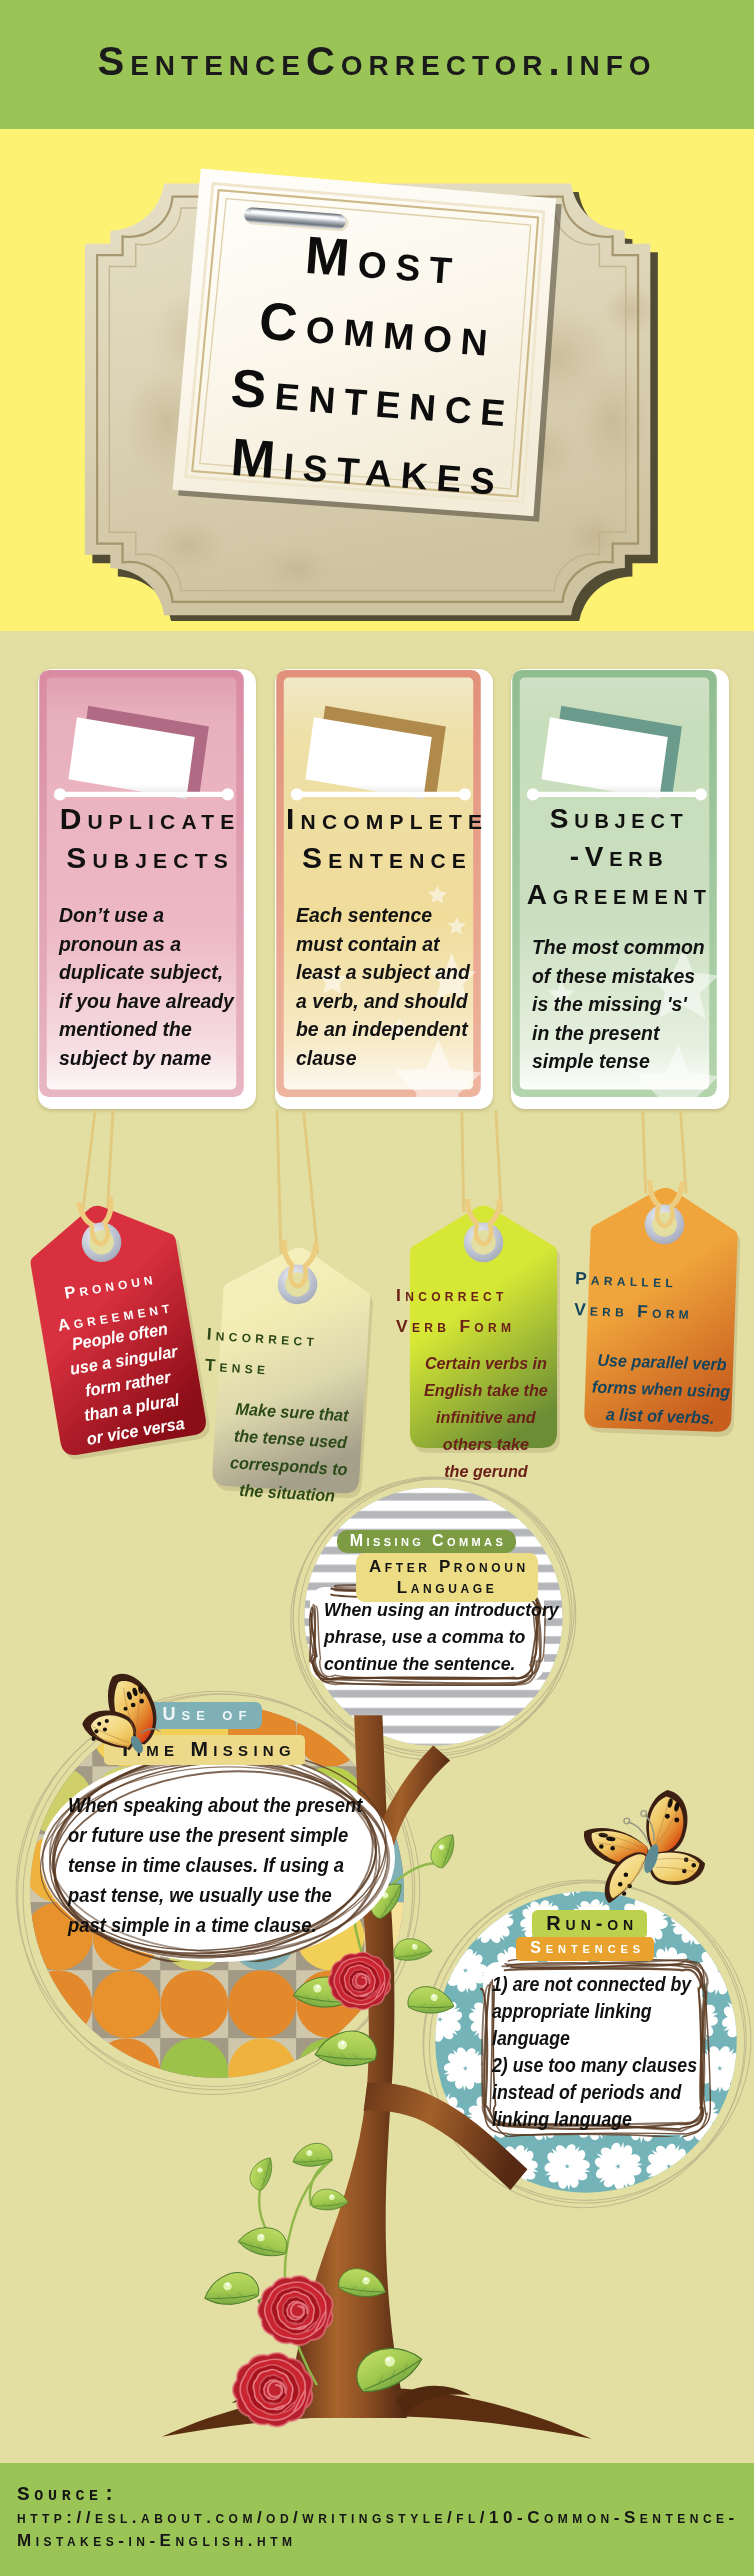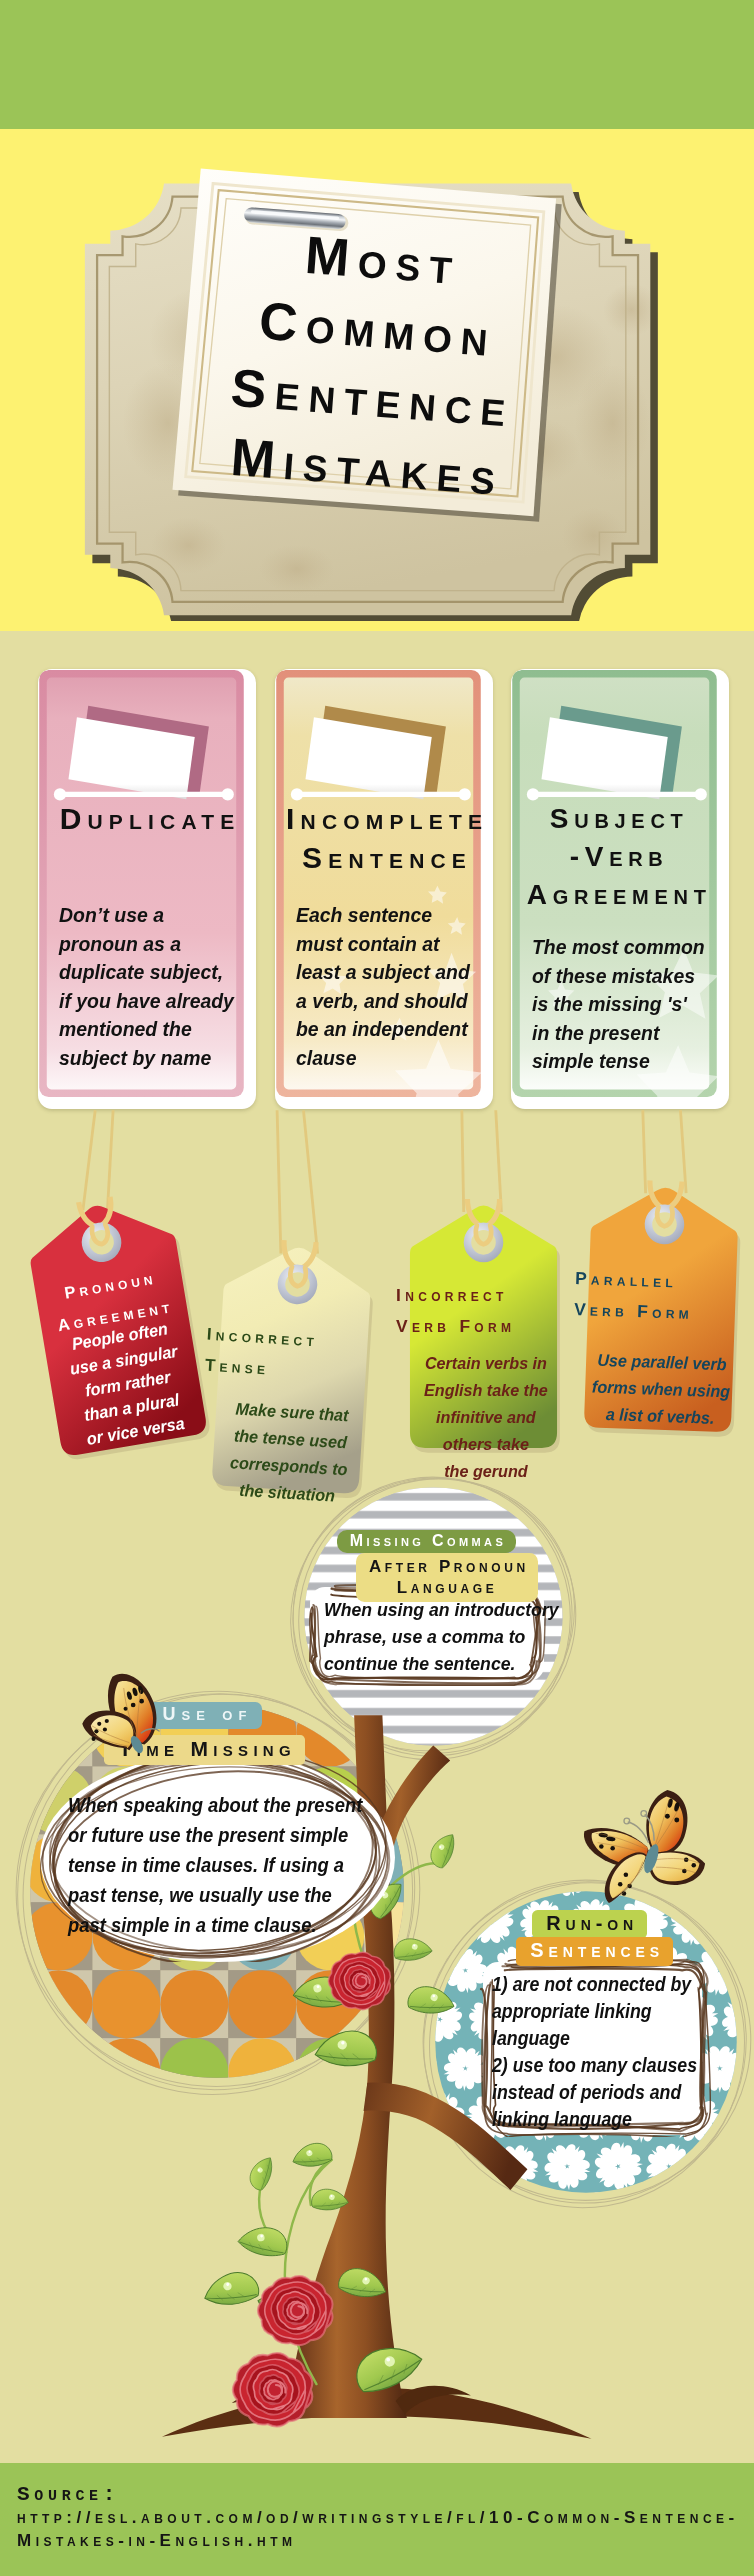--- a/index.html
+++ b/index.html
@@ -79,21 +79,21 @@
   .c2fg{left:0px;top:1628px;width:434px;height:434px;z-index:9;}
   .c3{left:407px;top:1863px;width:358px;height:358px;z-index:5;}
   .c3fg{left:407px;top:1863px;width:358px;height:358px;z-index:9;}
   .lbl{position:absolute;z-index:9;font-family:"Liberation Sans",sans-serif;font-weight:bold;
      font-variant:small-caps;padding:1.9px 11.3px 3.8px;border-radius:4.7px;white-space:nowrap;text-align:center;}
   .lb1a{left:59px;top:69px;font-size:16px;letter-spacing:3.4px;text-indent:3.4px;background:#7d9b43;color:#fff;padding:1.9px 9.4px 2.8px;border-radius:10px;}
   .lb1b{left:78px;top:92px;font-size:17px;letter-spacing:3.6px;text-indent:3.6px;background:#ecdd85;color:#151515;line-height:21px;padding:2.8px 9.4px 4.7px;border-radius:8.5px;}
   .lb2a{left:147px;top:74px;font-size:18px;letter-spacing:6.1px;text-indent:6.1px;background:#7fb0b6;color:#eef6f7;padding:1.9px 9.4px 3.8px;border-radius:6.6px;}
   .lb2b{left:104px;top:107px;font-size:21px;letter-spacing:5.3px;text-indent:5.3px;background:#ecd98a;color:#151515;padding:1.9px 9.4px 3.8px;border-radius:4.7px;}
   .lb3a{left:125px;top:47px;font-size:20px;letter-spacing:4.9px;text-indent:4.9px;background:#bcd24f;color:#151515;padding:1.9px 9.4px 3.8px;border-radius:5.7px;}
-  .lb3b{left:109px;top:74px;font-size:20px;letter-spacing:4.9px;text-indent:4.9px;background:#e8a22d;color:#ffffff;padding:1.9px 9.4px 3.8px;border-radius:4.7px;}
+  .lb3b{left:109px;top:74px;font-size:16px;letter-spacing:4.9px;text-indent:4.9px;background:#e8a22d;color:#ffffff;padding:1.9px 9.4px 3.8px;border-radius:4.7px;}
   .sketchbox{position:absolute;z-index:7;}
   .whitebox{position:absolute;background:#ffffff;border-radius:15px;z-index:2;}
   .wb1{left:7.5px;top:4.7px;width:234px;height:94px;}
   .wb2{left:-15px;top:-11.3px;width:355px;height:209px;border-radius:50%;}
   .wb3{left:3.8px;top:3.8px;width:219px;height:173px;}
   .scribble{position:absolute;left:0;top:0;z-index:3;}
   .scribble.oval{left:-15px;top:-11.3px;}
   .sb1{left:24.5px;top:121px;width:247px;height:104px;}
   .sb2{left:55px;top:136px;width:324px;height:187px;}
   .sb3{left:72px;top:95px;width:234px;height:179px;}
@@ -116,20 +116,21 @@
 </head>
 <body>
 
 <div class="page">
 
   <div class="band-green-top"></div>
   <div class="band-yellow"></div>
   <div class="band-khaki"></div>
   <div class="band-green-bot"></div>
 
+  <div class="site-title">SentenceCorrector.info</div>
 
   <div class="hero">
     <svg width="622" height="481" viewBox="0 0 660 510">
       <defs>
         <linearGradient id="plq" x1="0" y1="0" x2="0.25" y2="1">
           <stop offset="0" stop-color="#e6dfc6"></stop>
           <stop offset="0.45" stop-color="#ddd4b7"></stop>
           <stop offset="1" stop-color="#cec3a0"></stop>
         </linearGradient>
         <linearGradient id="plq2" x1="0" y1="0" x2="0.3" y2="1">
@@ -251,20 +252,21 @@
         <g>
           <path d="M52 38 L180 60 L170 132 L42 110 Z" fill="#b06a84"></path>
           <path d="M40 50 L165 71 L156 137 L31 116 Z" fill="url(#sheetg)"></path>
         </g>
         <line x1="22" y1="132" x2="200" y2="132" stroke="#ffffff" stroke-width="5.5"></line>
         <circle cx="22" cy="132" r="6.5" fill="#ffffff"></circle>
         <circle cx="200" cy="132" r="6.5" fill="#ffffff"></circle>
       </svg>
       <div class="card-title ct1">
         <div>Duplicate</div>
+        <div>Subjects</div>
       </div>
       <div class="card-body cb1">
         <div>Don’t use a</div>
         <div>pronoun as a</div>
         <div>duplicate subject,</div>
         <div>if you have already</div>
         <div>mentioned the</div>
         <div>subject by name</div>
       </div>
     </div>

